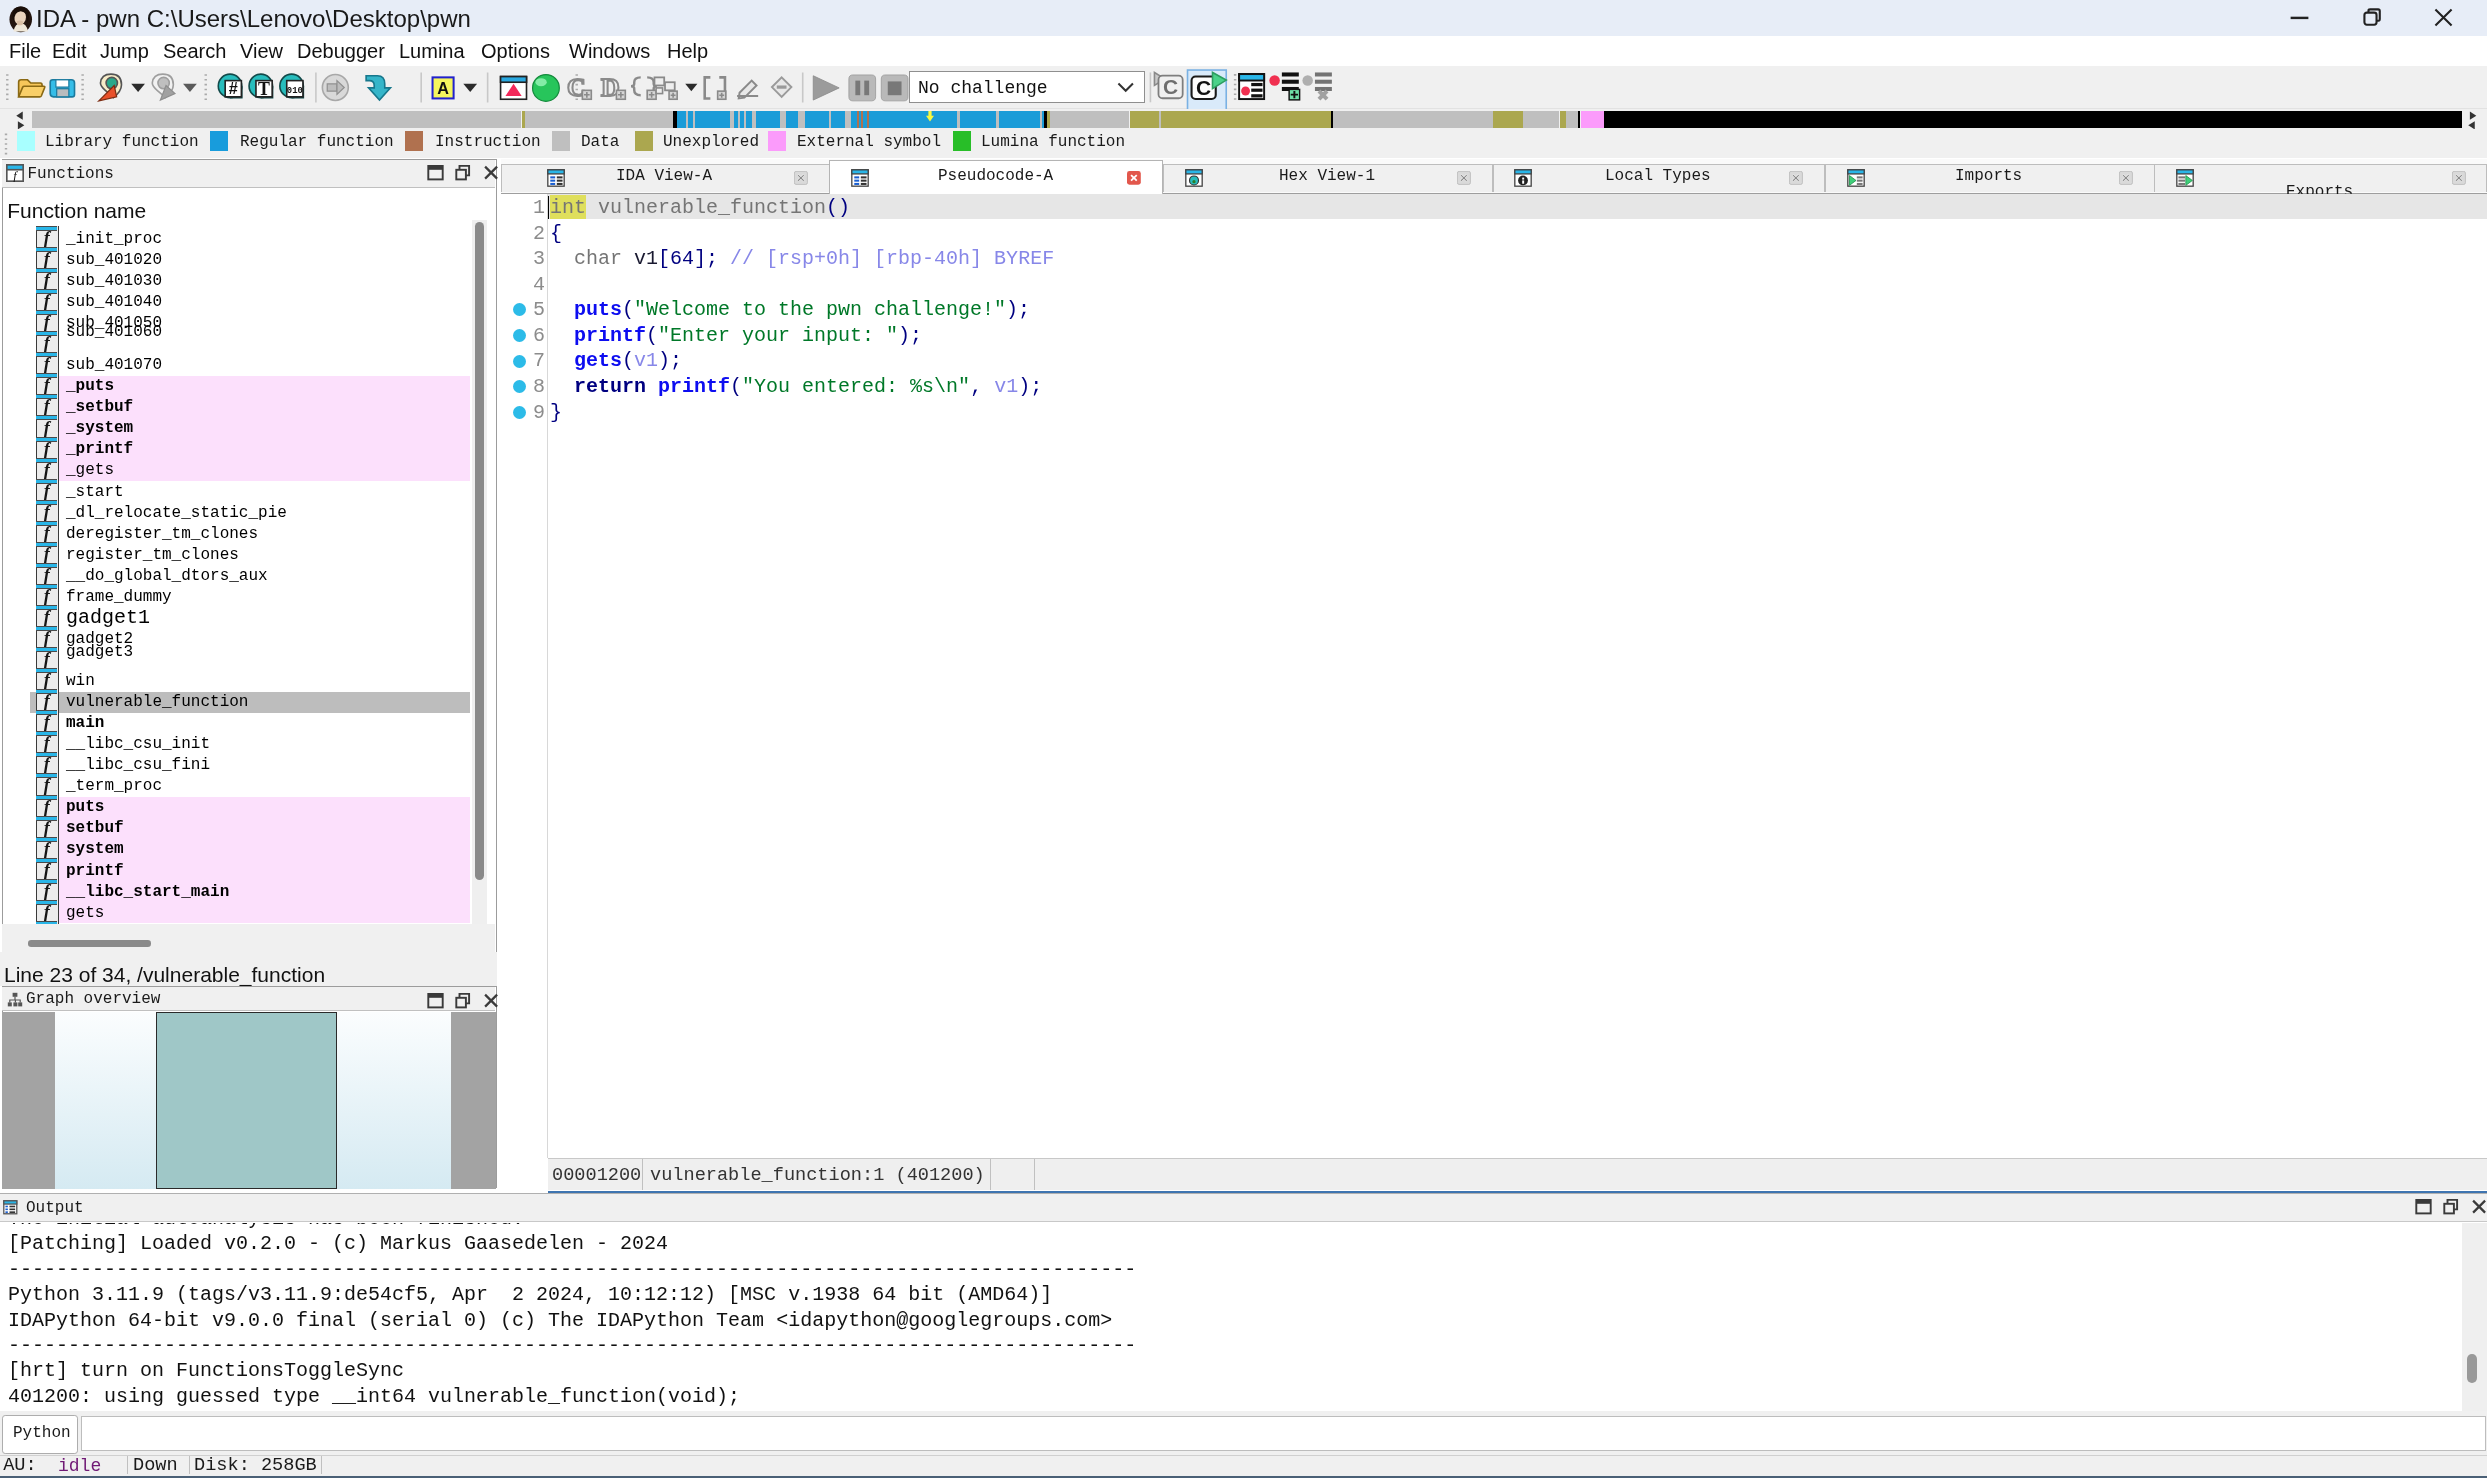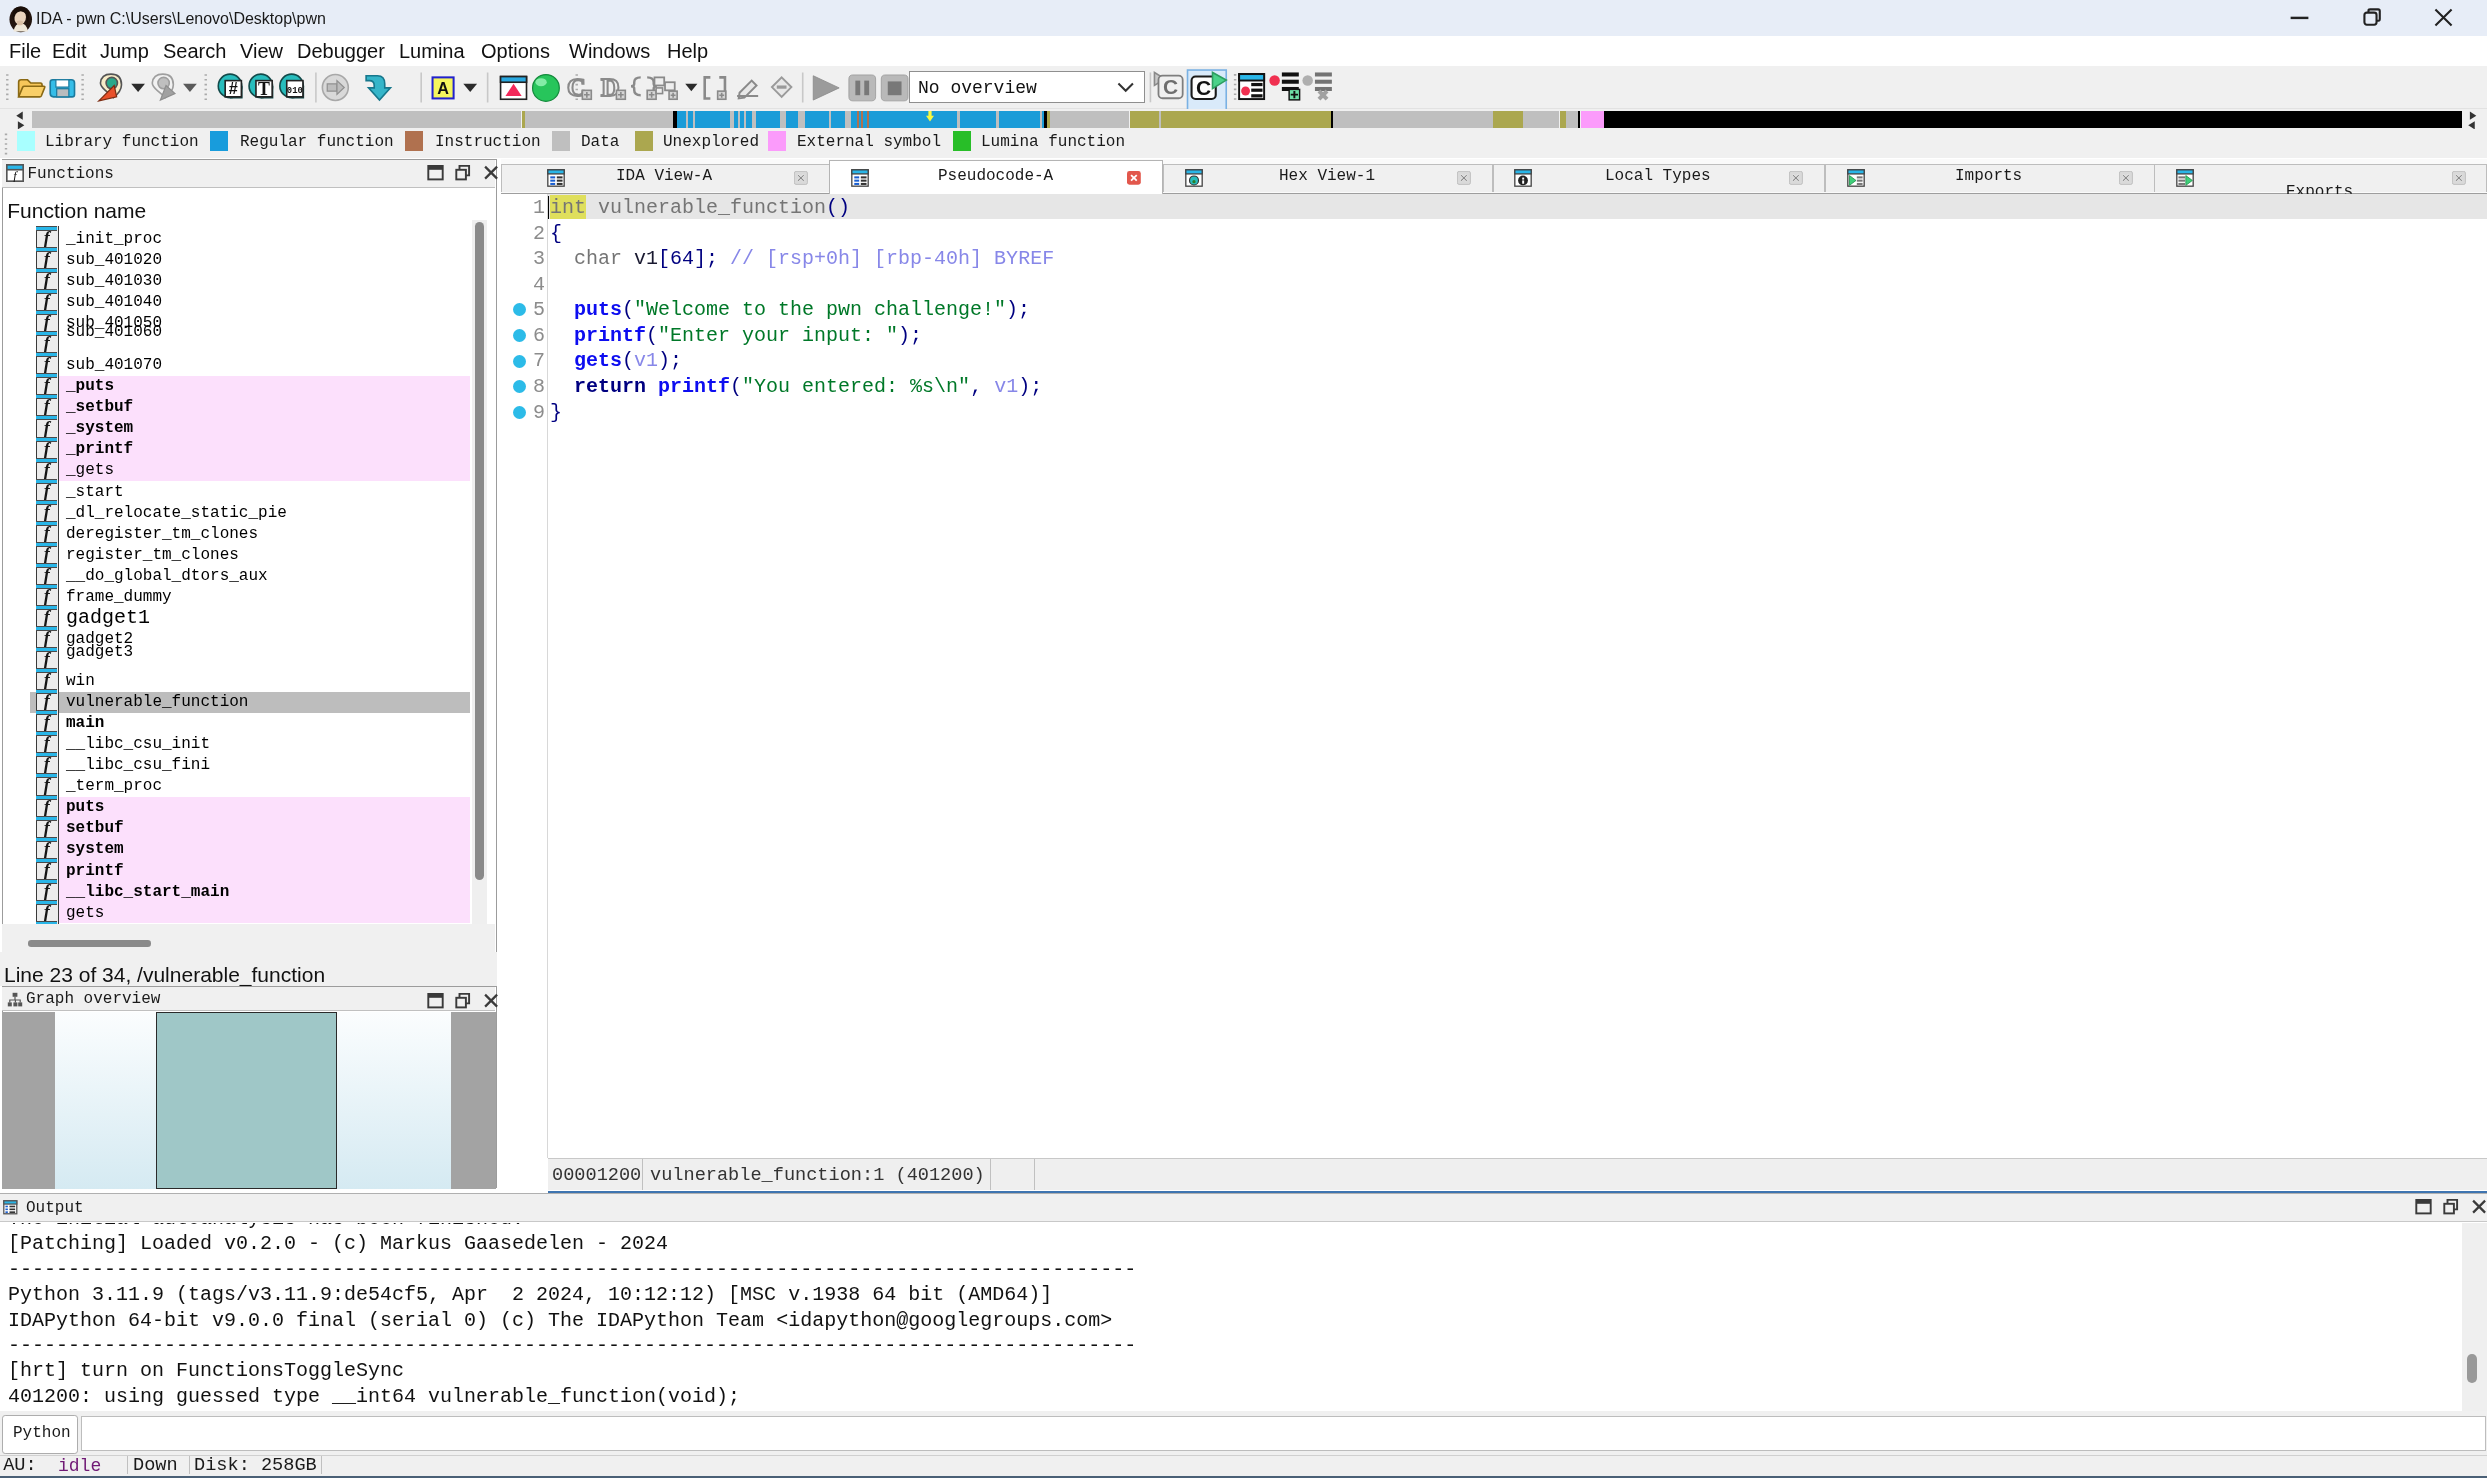--- a/index.html
+++ b/index.html
@@ -10,21 +10,21 @@
 </style></head>
 <body>
 <div class="abs" style="left:0px;top:0px;width:2487px;height:36px;background:#e7edf7;"></div>
 <svg class="abs" style="left:6.5px;top:4px" width="27.5" height="29" viewBox="0 0 34 36">
 <ellipse cx="17" cy="19" rx="14" ry="16" fill="#23150f"></ellipse>
 <ellipse cx="16" cy="16" rx="7.5" ry="9.5" fill="#e9d3bc"></ellipse>
 <path d="M7 12 Q8 3 17 3 Q26 3 27 12 Q28 18 25 22 Q26 10 17 9 Q8 10 9 22 Q6 18 7 12Z" fill="#190e08"></path>
 <path d="M8 34 Q10 24 17 24 Q24 24 26 34 Z" fill="#efe7d8"></path>
 <ellipse cx="16" cy="23.5" rx="4" ry="3" fill="#d9bfa5"></ellipse>
 </svg>
-<div class="abs" style="left:36px;top:9px;font-size:16px;line-height:19.4px;color:#191919;white-space:pre;">IDA - pwn C:\Users\Lenovo\Desktop\pwn</div>
+<div class="abs" style="left:36px;top:9px;font-size:24px;line-height:19.4px;color:#191919;white-space:pre;">IDA - pwn C:\Users\Lenovo\Desktop\pwn</div>
 <svg class="abs" style="left:2289px;top:6.5px" width="21" height="21" viewBox="0 0 26 26">
     <rect x="2" y="12" width="22" height="3" fill="#222"></rect>
   </svg>
 <svg class="abs" style="left:2362px;top:6.5px" width="21" height="21" viewBox="0 0 26 26">
     <rect x="3" y="7" width="15" height="15" rx="3" fill="none" stroke="#222" stroke-width="2.6"></rect>
     <path d="M8 7 L8 4.5 Q8 3 10 3 L20 3 Q22 3 22 5 L22 15 Q22 17 20.5 17 L18 17" fill="none" stroke="#222" stroke-width="2.6"></path>
   </svg>
 <svg class="abs" style="left:2433px;top:6.5px" width="21" height="21" viewBox="0 0 26 26">
     <path d="M3 3 L23 23 M23 3 L3 23" stroke="#222" stroke-width="2.6"></path>
   </svg>
@@ -149,21 +149,21 @@
       <rect x="1048" y="11" width="33" height="32" rx="5" fill="#b9b9b9" stroke="#999"></rect>
       <rect x="1056" y="18" width="6" height="18" fill="#787878"></rect>
       <rect x="1067" y="18" width="6" height="18" fill="#787878"></rect>
     </g>
     <g>
       <rect x="1088" y="11" width="33" height="32" rx="5" fill="#b9b9b9" stroke="#999"></rect>
       <rect x="1096" y="19" width="17" height="17" fill="#787878"></rect>
     </g>
   </svg>
 <div class="abs" style="left:909px;top:71px;width:236px;height:32px;background:#fff;border:0.8px solid #8f8f8f;"></div>
-<div class="abs mono" style="left:918px;top:79px;font-size:18px;line-height:18px;color:#111;white-space:pre;">No overview</div>
+<div class="abs mono" style="left:918px;top:79px;font-size:18px;line-height:18px;color:#111;white-space:pre;">No challenge</div>
 <svg class="abs" style="left:1116px;top:81px" width="19.4" height="13" viewBox="0 0 24 16">
     <path d="M3 3 L12 12 L21 3" fill="none" stroke="#333" stroke-width="2.5"></path>
   </svg>
 <svg class="abs" style="left:1144px;top:66px" width="308" height="50" viewBox="0 0 380 62">
     <line x1="7" y1="8" x2="7" y2="45" stroke="#c8c8c8" stroke-width="2"></line>
     <g>
       <path d="M12 8 L12 24 L25 16 Z" fill="#c9c9c9" stroke="#8a8a8a" stroke-width="2"></path>
 <rect x="17" y="12" width="30" height="28" rx="5" fill="#f0f0f0" stroke="#7e7e7e" stroke-width="2.2"></rect>
 <text x="32" y="35" font-size="26" font-weight="bold" text-anchor="middle" fill="#6e6e6e" font-family="Liberation Sans">C</text>
     </g>

